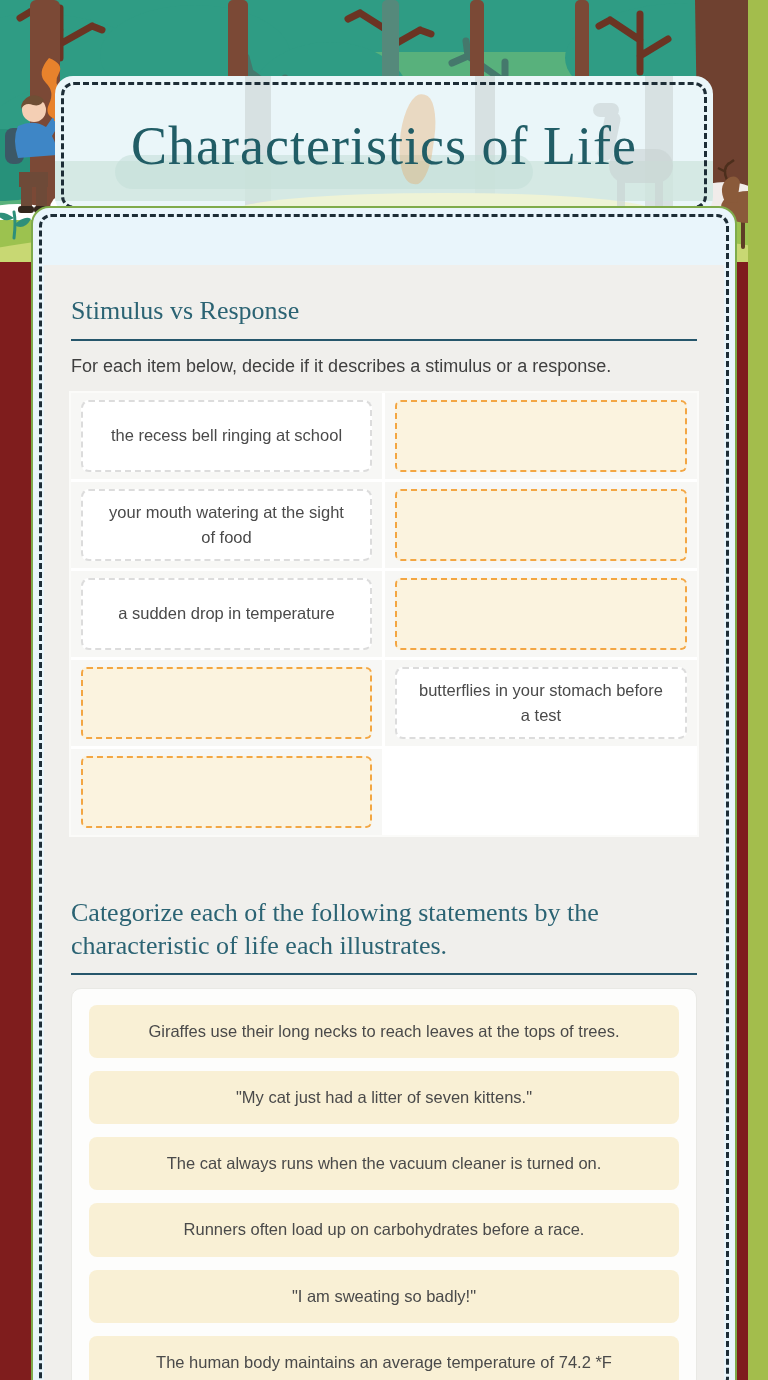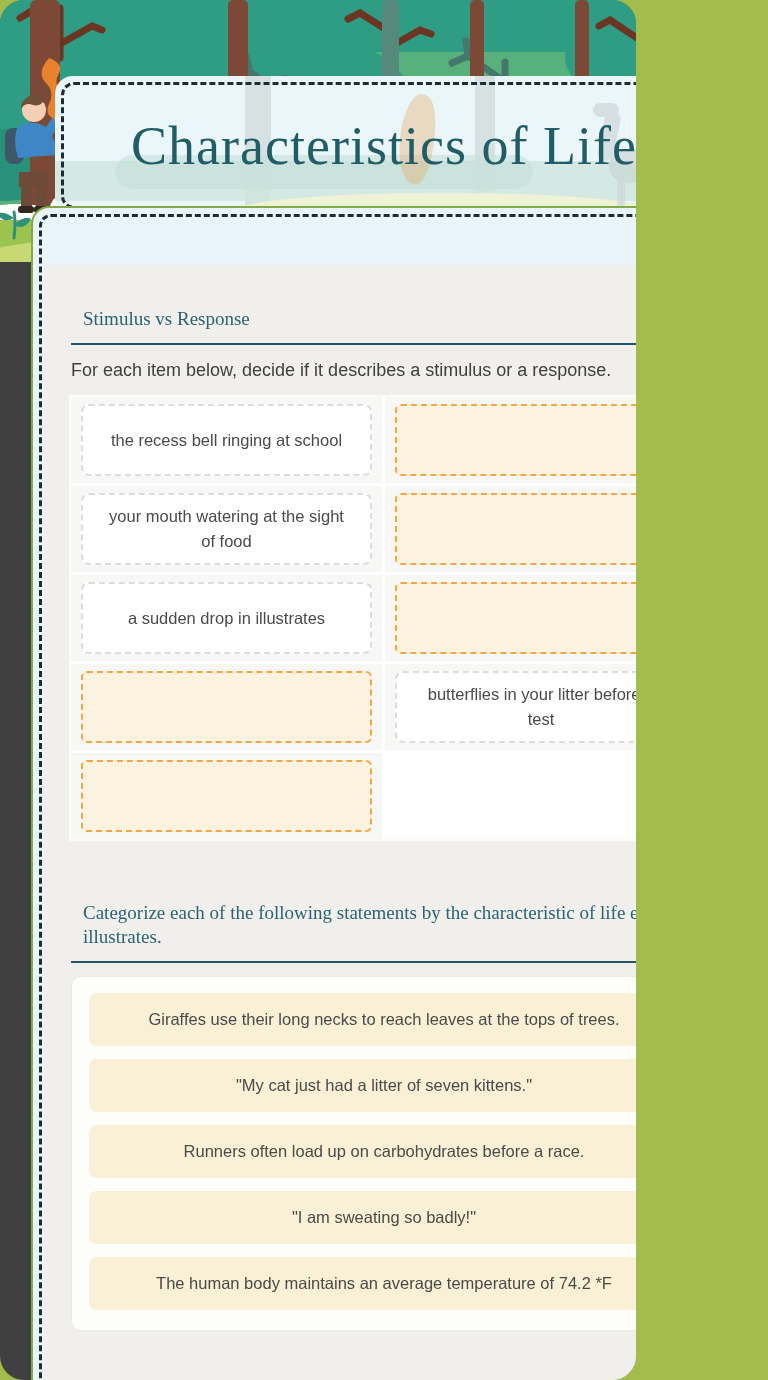--- a/index.html
+++ b/index.html
@@ -1,17 +1,17 @@
 <!DOCTYPE html>
 <html><head>
 <meta charset="utf-8">
 <style>
   html,body{margin:0;padding:0;background:#a3bd4c;}
-  .page{position:relative;width:636px;height:1380px;overflow:hidden;background:#404040;
-        font-family:"Liberation Sans",sans-serif;border-radius:24px;}
+  .page{position:relative;width:748px;height:1380px;overflow:hidden;background:#7f1d1d;
+        font-family:"Liberation Sans",sans-serif;}
   .forest{position:absolute;top:0;left:0;width:768px;height:262px;z-index:0;}
 
   
   .title-card{position:absolute;left:55px;top:76px;width:658px;height:139px;background:#eaf6f9;
               border-radius:18px;overflow:hidden;z-index:2;display:flex;align-items:center;justify-content:center;}
   .title-card::after{content:"";position:absolute;inset:6px;border:3px dashed #1d2d36;border-radius:13px;pointer-events:none;}
   .page-title{position:relative;z-index:1;margin:0;font-family:"Liberation Serif","DejaVu Serif",serif;
               font-weight:normal;font-size:54px;color:#215d66;letter-spacing:1px;}
   .tc-trunk{position:absolute;top:0;bottom:0;background:#c6cfd0;opacity:.55;}
   .tc-trunk.t1{left:190px;width:26px;}
@@ -29,21 +29,21 @@
   .tc-deer .l1{left:22px;} .tc-deer .l2{left:60px;}
 
   
   .body-card{position:absolute;left:33px;top:208px;width:702px;height:1172px;background:#e9f5fb;
              border-radius:16px 16px 0 0;z-index:3;box-shadow:0 0 0 2px #7fab4b;}
   .body-card::after{content:"";position:absolute;inset:6px 6px -10px 6px;border:3px dashed #1d2d36;border-radius:12px;pointer-events:none;z-index:6;}
   .panel{position:absolute;top:57px;left:11px;right:11px;bottom:0;background:#f0efec;}
   .content{padding:30px 27px 0 27px;}
 
   .section-heading{font-family:"Liberation Serif","DejaVu Serif",serif;font-weight:normal;color:#2b6373;
-                   font-size:19px;line-height:1.26;margin:12px;}
+                   font-size:26px;line-height:1.26;margin:0;}
   .rule{height:2px;background:#26566b;margin-top:11px;}
   .instructions{color:#3f3f3f;font-size:18px;margin:15px 0 16px 0;}
 
   
   .match-table{display:grid;grid-template-columns:311px 1fr;gap:3px;background:#fff;box-shadow:0 0 0 2px #fbfbf9;}
   .cell{background:#f7f7f5;min-height:86px;display:flex;align-items:center;justify-content:center;
         padding:7px 10px;box-sizing:border-box;}
   .match-item{width:100%;min-height:72px;box-sizing:border-box;background:#ffffff;border:2px dashed #dcdcdc;
               border-radius:8px;display:flex;align-items:center;justify-content:center;text-align:center;
               color:#4a4a4a;font-size:16.5px;line-height:1.5;padding:6px 22px;cursor:grab;}
@@ -183,44 +183,45 @@
             <div class="cell">
               <div class="drop-zone"></div>
             </div>
             <div class="cell">
               <div class="match-item">your mouth watering at the sight of food</div>
             </div>
             <div class="cell">
               <div class="drop-zone"></div>
             </div>
             <div class="cell">
-              <div class="match-item">a sudden drop in illustrates</div>
-            </div>
-            <div class="cell">
-              <div class="drop-zone"></div>
-            </div>
-            <div class="cell">
-              <div class="drop-zone"></div>
-            </div>
-            <div class="cell">
-              <div class="match-item">butterflies in your litter before a test</div>
+              <div class="match-item">a sudden drop in temperature</div>
+            </div>
+            <div class="cell">
+              <div class="drop-zone"></div>
+            </div>
+            <div class="cell">
+              <div class="drop-zone"></div>
+            </div>
+            <div class="cell">
+              <div class="match-item">butterflies in your stomach before a test</div>
             </div>
             <div class="cell">
               <div class="drop-zone"></div>
             </div>
           </div>
         </section>
 
         <section class="section2">
           <h2 class="section-heading">Categorize each of the following statements by the characteristic of life each illustrates.</h2>
           <div class="rule"></div>
 
           <div class="card-bank">
             <div class="statement-card">Giraffes use their long necks to reach leaves at the tops of trees.</div>
             <div class="statement-card">"My cat just had a litter of seven kittens."</div>
+            <div class="statement-card">The cat always runs when the vacuum cleaner is turned on.</div>
             <div class="statement-card">Runners often load up on carbohydrates before a race.</div>
             <div class="statement-card">"I am sweating so badly!"</div>
             <div class="statement-card">The human body maintains an average temperature of 74.2 *F</div>
           </div>
         </section>
 
       </div>
     </div>
   </div>
 </div>

